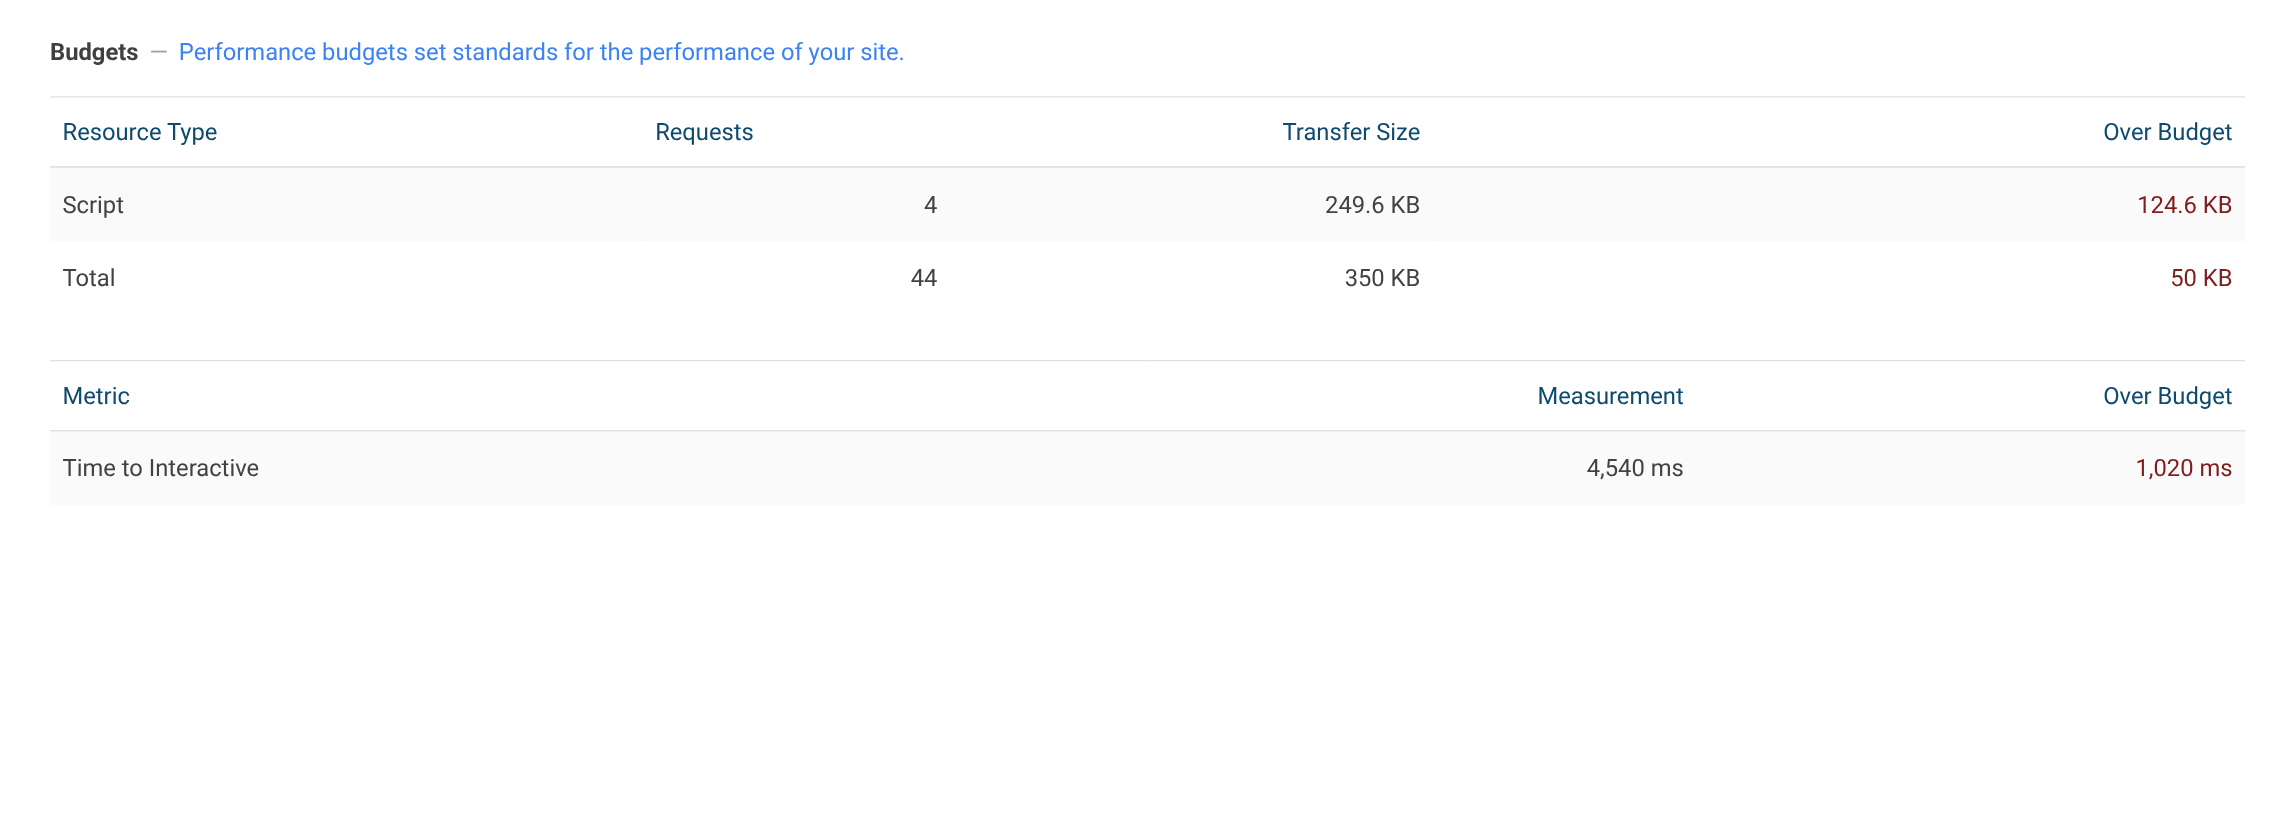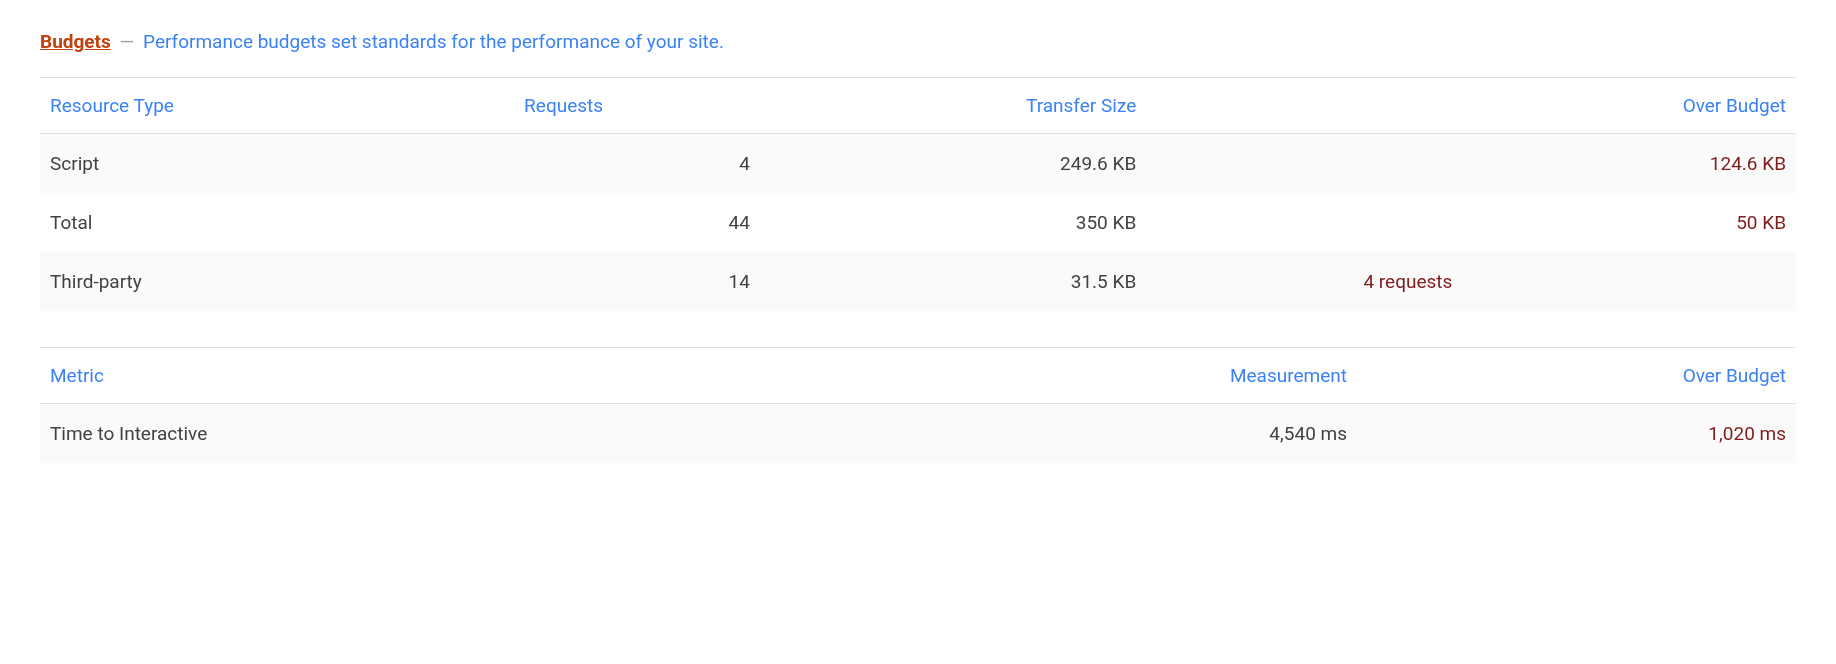--- a/index.html
+++ b/index.html
@@ -12,22 +12,21 @@
       background: #fff;
       padding: 30px 40px;
       color: #212121;
       font-size: 19px;
     }
     .header {
       margin-bottom: 24px;
     }
     .header-title {
       font-weight: 700;
-      color: #c2410c;
-      text-decoration: underline;
+      color: #404040;
     }
     .header-sep {
       color: #9e9e9e;
       font-weight: 400;
       margin: 0 4px;
     }
     .header-desc {
       color: #3b82f6;
       font-weight: 400;
     }
@@ -35,21 +34,21 @@
       width: 100%;
       border-collapse: collapse;
       margin-bottom: 36px;
     }
     thead tr {
       border-top: 1px solid #e0e0e0;
     }
     th {
       text-align: left;
       font-weight: 400;
-      color: #3b82f6;
+      color: #0c4a6e;
       padding: 16px 10px;
       border-bottom: 1px solid #e0e0e0;
     }
     td {
       padding: 18px 10px;
       color: #424242;
       vertical-align: middle;
     }
     tbody tr:nth-child(odd) {
       background: #fafafa;
@@ -96,27 +95,20 @@
       <td class="right over-budget"></td>
       <td class="right over-budget">124.6 KB</td>
     </tr>
     <tr>
       <td>Total</td>
       <td class="right">44</td>
       <td class="right">350 KB</td>
       <td class="right over-budget"></td>
       <td class="right over-budget">50 KB</td>
     </tr>
-    <tr>
-      <td>Third-party</td>
-      <td class="right">14</td>
-      <td class="right">31.5 KB</td>
-      <td class="right over-budget">4 requests</td>
-      <td class="right over-budget"></td>
-    </tr>
   </tbody>
 </table>
 
 <table>
   <thead>
     <tr>
       <th class="t2-col1">Metric</th>
       <th class="t2-col2">Measurement</th>
       <th class="t2-col3">Over Budget</th>
     </tr>

